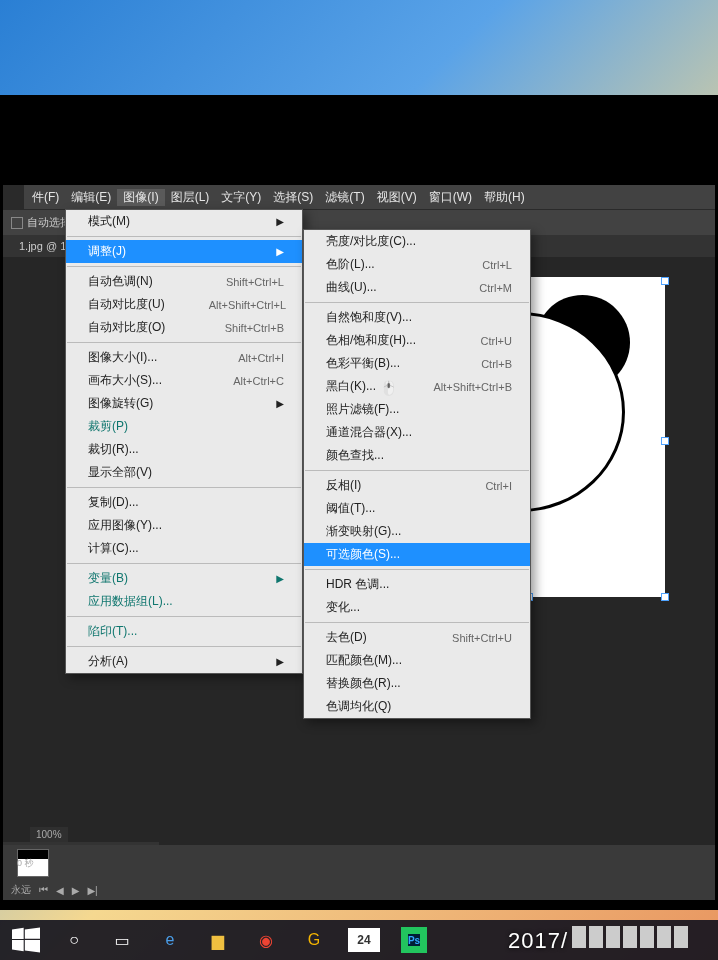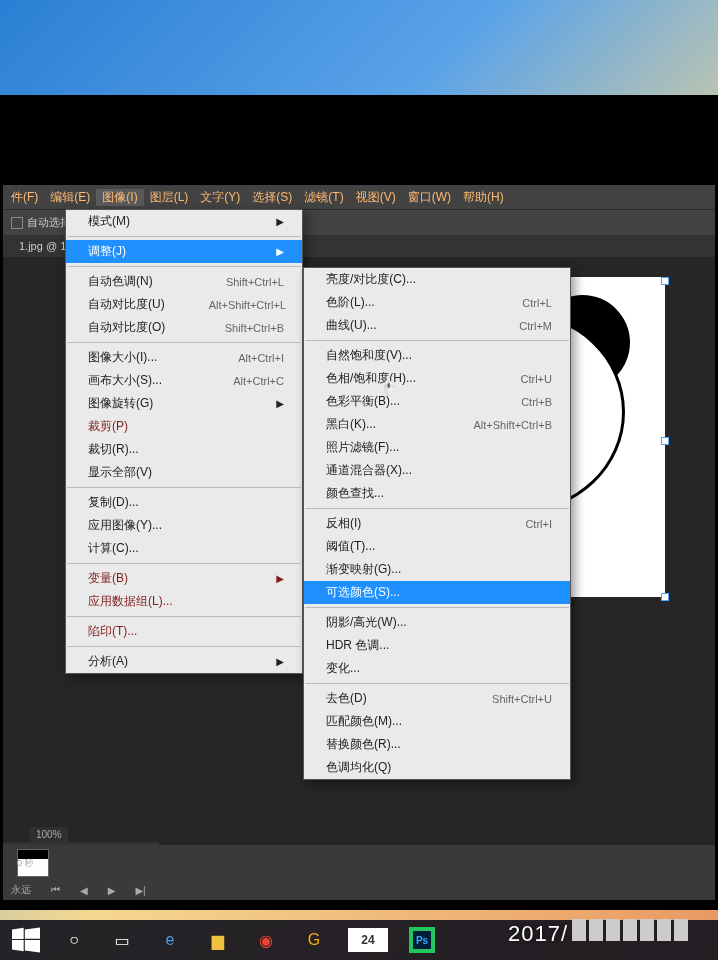--- a/index.html
+++ b/index.html
@@ -1,59 +1,59 @@
 <!DOCTYPE html>
 <html><head>
   <meta charset="utf-8">
   <style>
     * { margin: 0; padding: 0; box-sizing: border-box; font-family: "Microsoft YaHei", "SimSun", sans-serif; -webkit-font-smoothing: antialiased; }
     body { width: 718px; height: 960px; overflow: hidden; background: linear-gradient(135deg, #2a7fd4 0%, #5aa3e8 30%, #f5d890 60%, #e89560 100%); position: relative; }
     .laptop-bezel { position: absolute; top: 95px; left: 0; right: 0; bottom: 50px; background: #000; padding: 90px 8px 8px 8px; }
     .screen { position: absolute; top: 185px; left: 3px; right: 3px; bottom: 60px; background: #2a2a2a; overflow: hidden; }
     
-    .menubar { height: 24px; background: #424242; display: flex; align-items: center; font-size: 12px; color: #fdba74; padding-left: 2px; }
+    .menubar { height: 24px; background: #424242; display: flex; align-items: center; font-size: 12px; color: #e5e5e5; padding-left: 2px; margin-left: 21px; }
     .menubar span { padding: 0 6px; cursor: pointer; white-space: nowrap; }
     .menubar span.active { background: #5a5a5a; }
     
     .options-bar { height: 26px; background: #424242; display: flex; align-items: center; font-size: 11px; color: #ccc; padding-left: 8px; border-top: 1px solid #2a2a2a; }
     .options-bar .cb { width: 12px; height: 12px; border: 1px solid #888; margin-right: 4px; }
     
     .doc-tab { height: 22px; background: #333; display: flex; align-items: center; font-size: 11px; color: #ccc; padding-left: 16px; }
     
     .canvas-area { position: absolute; top: 72px; left: 0; right: 0; bottom: 40px; background: #262626; overflow: hidden; }
     .canvas-doc { position: absolute; top: 20px; right: 50px; width: 280px; height: 320px; background: #fff; }
     .panda-head { position: absolute; top: 35px; left: 30px; width: 210px; height: 200px; border-radius: 50%; background: #fff; border: 3px solid #000; }
     .panda-ear-r { position: absolute; top: 18px; right: 35px; width: 95px; height: 95px; background: #000; border-radius: 50%; }
     .transform-handle { position: absolute; width: 8px; height: 8px; background: #fff; border: 1px solid #4fa3ff; }
     
     .menu { position: absolute; background: #eaeaea; border: 1px solid #555; box-shadow: 4px 4px 10px rgba(0,0,0,.4); font-size: 12px; color: #222; min-width: 220px; }
     .menu-item { display: flex; justify-content: space-between; align-items: center; padding: 3px 18px 3px 22px; white-space: nowrap; cursor: default; gap: 24px; }
     .menu-item.highlighted { background: #1e90ff; color: #fff; }
-    .menu-item.disabled { color: #7f1d1d; }
+    .menu-item.disabled { color: #0f766e; }
     .menu-item .shortcut { color: #666; font-size: 11px; margin-left: 20px; }
     .menu-item .arrow { margin-left: auto; font-size: 10px; }
     .menu-sep { height: 1px; background: #bbb; margin: 3px 1px; }
     
     .menu-main { top: 24px; left: 62px; width: 238px; }
-    .menu-sub { top: 44px; left: 300px; width: 268px; margin-top: 38px; }
+    .menu-sub { top: 44px; left: 300px; width: 228px; }
     
     .status-bar { position: absolute; bottom: 40px; left: 0; height: 18px; background: #333; display: flex; align-items: center; font-size: 10px; color: #aaa; padding-left: 60px; }
     .zoom-info { position: absolute; bottom: 58px; left: 27px; font-size: 10px; color: #aaa; background:#2f2f2f; padding:2px 6px; }
     
     .timeline { position: absolute; bottom: 0; left: 0; right: 0; height: 55px; background: #3a3a3a; }
     .timeline-thumb { position: absolute; top: 4px; left: 14px; width: 32px; height: 28px; background: #fff; border: 1px solid #666; }
     .timeline-thumb .mini-img { width: 100%; height: 100%; background: linear-gradient(to bottom, #000 35%, #fff 35%); }
-    .timeline-controls { position: absolute; bottom: 0; left: 8px; display: flex; align-items: center; height: 20px; gap: 20px; color: #aaa; font-size: 10px; }
+    .timeline-controls { position: absolute; bottom: 0; left: 8px; display: flex; align-items: center; height: 20px; gap: 8px; color: #aaa; font-size: 10px; }
     .timeline-time { position: absolute; bottom: 30px; left: 14px; font-size: 9px; color: #aaa; }
     
     .taskbar { position: absolute; bottom: 0; left: 0; right: 0; height: 40px; background: rgba(20,20,30,.92); display: flex; align-items: center; gap: 20px; padding-left: 12px; }
     .taskbar-item { width: 28px; height: 28px; display: flex; align-items: center; justify-content: center; font-size: 16px; color: #fff; }
-    .ps-icon { width: 26px; height: 26px; background: #001e36; border: 4px solid #22c55e; color: #31a8ff; font-size: 10px; font-weight: bold; display: flex; align-items: center; justify-content: center; }
-    
-    .watermark { position: absolute; bottom: 13px; right: 30px; color: #fff; font-size: 22px; font-weight: 300; text-shadow: 0 0 4px #000; letter-spacing: 1px; }
+    .ps-icon { width: 26px; height: 26px; background: #001e36; border: 7px solid #22c55e; color: #31a8ff; font-size: 10px; font-weight: bold; display: flex; align-items: center; justify-content: center; }
+    
+    .watermark { position: absolute; bottom: 6px; right: 30px; color: #fff; font-size: 22px; font-weight: 300; text-shadow: 0 0 4px #000; letter-spacing: 1px; }
     .watermark .blocks { display: inline-flex; gap: 3px; margin-left: 4px; }
     .watermark .blocks span { width: 14px; height: 22px; background: #ccc; display: inline-block; }
     
     .cursor { position: absolute; top: 380px; left: 380px; font-size: 14px; pointer-events: none; z-index: 1000; }
   </style>
 </head>
 <body>
 
 <div class="laptop-bezel"></div>
 
@@ -211,23 +211,20 @@
         <span>阈值(T)...</span>
       </div>
       <div class="menu-item">
         <span>渐变映射(G)...</span>
       </div>
       <div class="menu-item highlighted">
         <span>可选颜色(S)...</span>
       </div>
       <div class="menu-sep"></div>
       <div class="menu-item">
-        <span>阴影/高光(W)...</span>
-      </div>
-      <div class="menu-item">
         <span>HDR 色调...</span>
       </div>
       <div class="menu-item">
         <span>变化...</span>
       </div>
       <div class="menu-sep"></div>
       <div class="menu-item">
         <span>去色(D)</span>
         <span class="shortcut">Shift+Ctrl+U</span>
       </div>
@@ -269,21 +266,21 @@
     <svg class="win-icon" viewBox="0 0 24 24">
         <path fill="#fff" d="M0 3l10-1.4v9.6H0zm11 0l13-1.8V11H11zM0 12h10v9.6L0 20.2zm11 0h13v10.8L11 21z"></path>
       </svg>
   </div>
   <div class="taskbar-item">○</div>
   <div class="taskbar-item">▭</div>
   <div class="taskbar-item" style="color:#4a9de8">e</div>
   <div class="taskbar-item" style="color:#f0c040">▆</div>
   <div class="taskbar-item" style="color:#e43">◉</div>
   <div class="taskbar-item" style="color:#f4b400">G</div>
-  <div class="taskbar-item" style="background:#fff;color:#333;font-size:12px;width:40px;height:24px;font-weight:bold">24</div>
+  <div class="taskbar-item" style="background:#fff;color:#333;font-size:12px;width:32px;height:24px;font-weight:bold">24</div>
   <div class="taskbar-item">
       <div class="ps-icon">Ps</div>
     </div>
 </div>
 
 <div class="watermark">
   <span>2017/</span><span class="blocks">
       <span></span>
       <span></span>
       <span></span>

